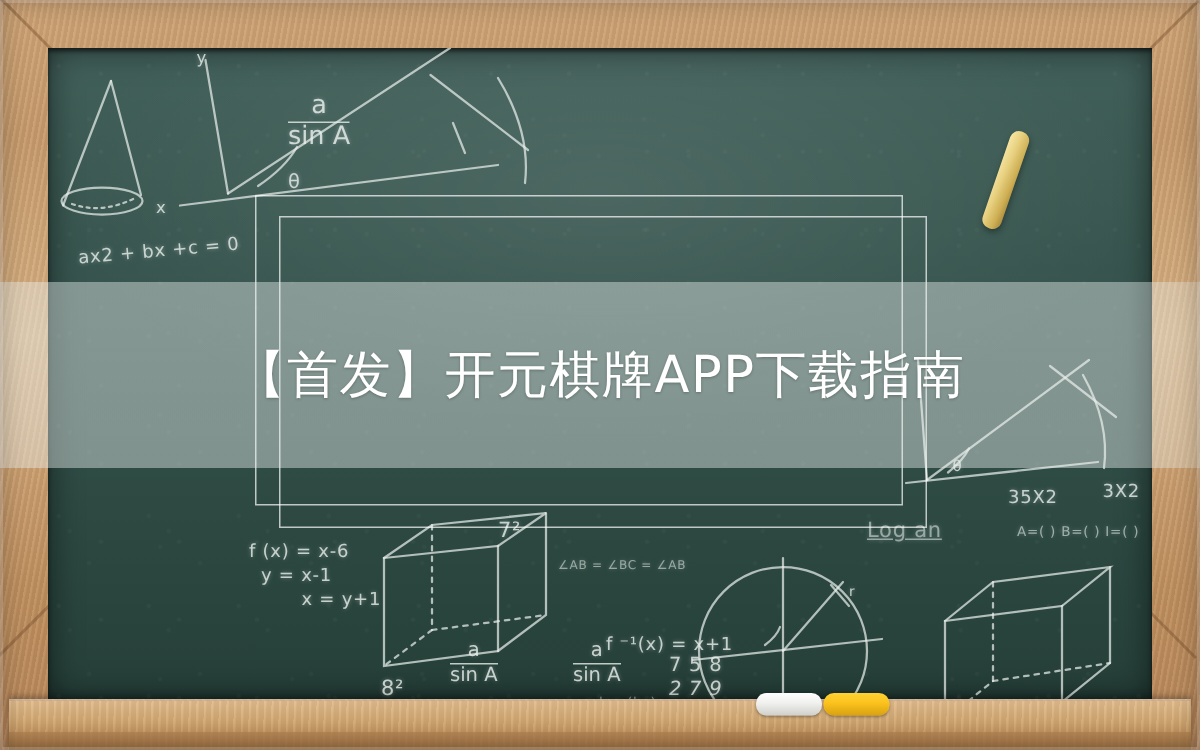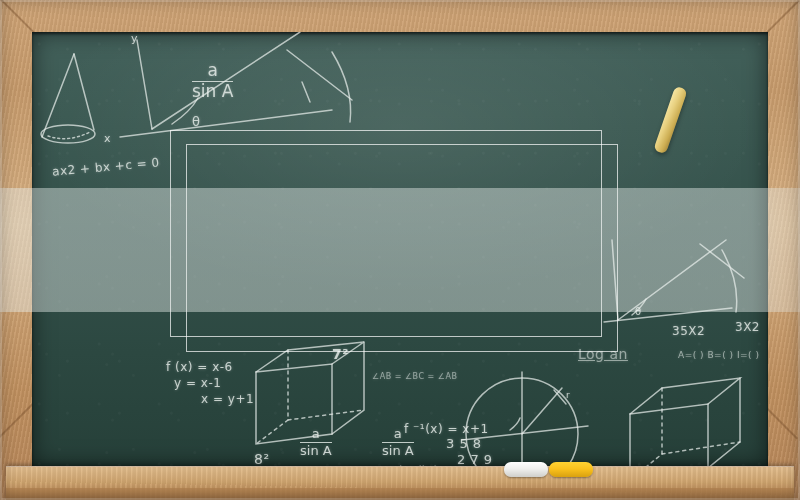--- a/index.html
+++ b/index.html
@@ -269,39 +269,40 @@
 
       <div class="chalk-text" style="left:640px; top:292px; font-size:12px;">35X2</div>
       <div class="chalk-text" style="left:703px; top:288px; font-size:12px;">3X2</div>
       <div class="chalk-text" style="left:646px; top:318px; font-size:9px; opacity:.75;">A=( ) B=( ) I=( )</div>
       <div class="chalk-text" style="left:546px; top:314px; font-size:14px; opacity:.7;text-decoration:underline;">Log an</div>
       <div class="chalk-text" style="left:603px; top:274px; font-size:10px;">θ</div>
 
       <div class="chalk-text" style="left:134px; top:328px; font-size:12px;">f (x) = x-6</div>
       <div class="chalk-text" style="left:142px; top:344px; font-size:12px;">y  =  x-1</div>
       <div class="chalk-text" style="left:140px; top:360px; font-size:12px;margin-left:29px;">x = y+1</div>
-      <div class="chalk-text" style="left:300px; top:314px; font-size:14px;font-weight:bold;">7²</div>
+      <div class="chalk-text" style="left:300px; top:314px; font-size:14px;">7²</div>
       <div class="chalk-text" style="left:222px; top:419px; font-size:14px;">8²</div>
       <div class="chalk-text" style="left:340px; top:340px; font-size:8px; opacity:.7;">∠AB = ∠BC = ∠AB</div>
 
       <div class="chalk-text" style="left:372px; top:390px; font-size:12px;">f ⁻¹(x) = x+1</div>
-      <div class="chalk-text" style="left:414px; top:404px; font-size:13px;">3 5 8</div>
-      <div class="chalk-text" style="left:425px; top:420px; font-size:13px;">2 7 9</div>
+      <div class="chalk-text" style="left:414px; top:404px; font-size:13px;">7 5 8</div>
+      <div class="chalk-text" style="left:414px; top:420px; font-size:13px;font-style:italic;">2 7 9</div>
 
       <div class="chalk-text" style="left:358px; top:432px; font-size:9px; opacity:.72;">a log (bc)</div>
       <div class="chalk-text" style="left:534px; top:358px; font-size:9px;">r</div>
     </div>
 
     <div class="deco-rect" style="left:138px; top:98px; width:432px; height:207px;"></div>
     <div class="deco-rect" style="left:154px; top:112px; width:432px; height:208px;"></div>
 
     <div class="chalk-stick chalk-yellow-up" style="left:632px; top:54px;"></div>
   </div>
 
   <div class="band"></div>
+  <div class="title">【首发】开元棋牌APP下载指南</div>
 
   <div class="ledge"></div>
   <div class="chalk-stick chalk-white-tray"></div>
   <div class="chalk-stick chalk-yellow-tray"></div>
   <div class="ledge-lip"></div>
 
   <div class="frame-inner-shade"></div>
 </div>
 
 </body></html>

